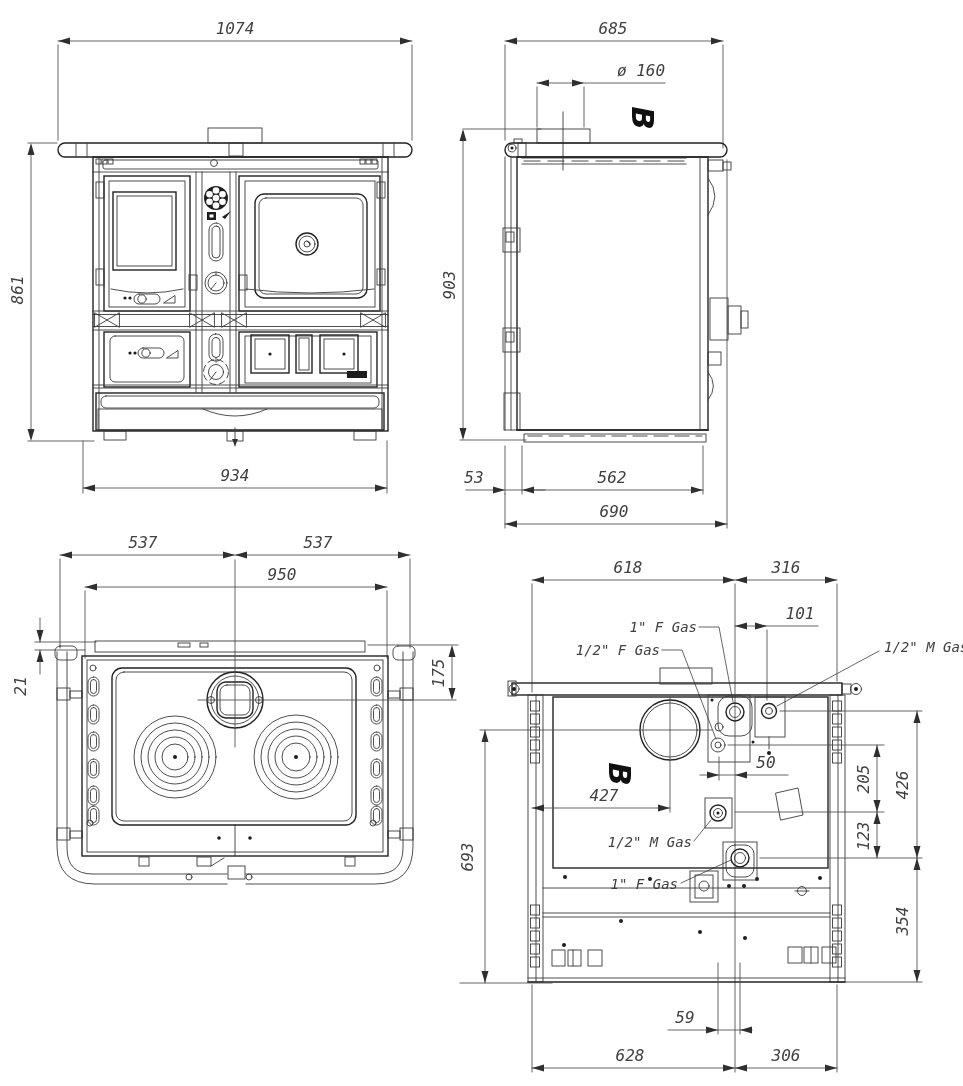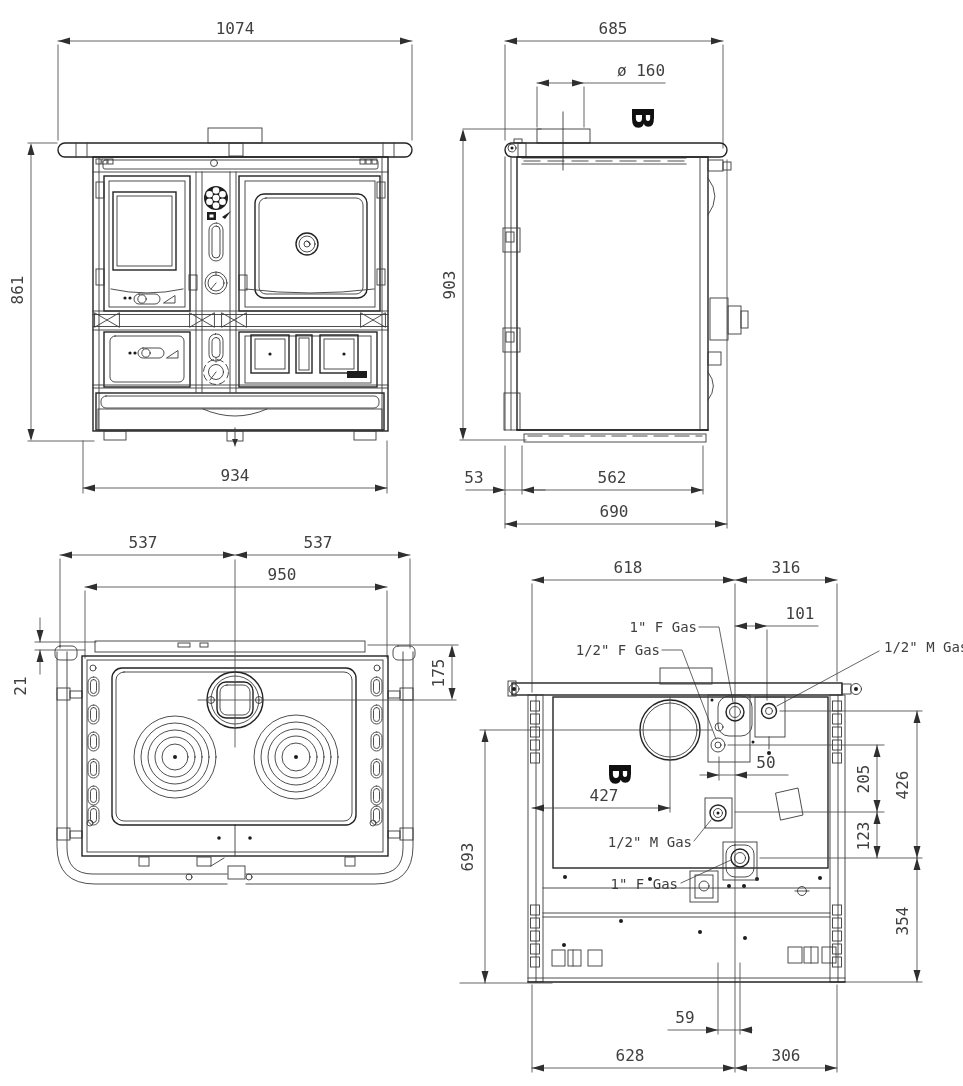--- a/index.html
+++ b/index.html
@@ -1,16 +1,16 @@
 <!DOCTYPE html>
 <html><head>
 <meta charset="utf-8">
 <style>
   html,body{margin:0;padding:0;background:#ffffff;}
-  #stage{position:relative;width:963px;height:1086px;background:#ffffff;overflow:hidden;}
+  #stage{position:relative;width:963px;height:1086px;background:#ffffff;overflow:hidden;font-style:italic;}
   svg{position:absolute;left:0;top:0;}
   .tk{stroke:#232323;stroke-width:1.4;fill:none;stroke-linecap:square;}
   .tn{stroke:#3a3a3a;stroke-width:0.9;fill:none;stroke-linecap:square;}
   .dm{stroke:#4a4a4a;stroke-width:0.85;fill:none;stroke-linecap:square;}
   .ah{fill:#2f2f2f;stroke:none;}
   .fl{fill:#1d1d1d;stroke:none;}
   .wh{fill:#ffffff;stroke:none;}
   text{fill:#404040;font-family:"DejaVu Sans Mono","Liberation Mono",monospace;}
   .dim{font-size:16px;}
   .lbl{font-size:14px;}

